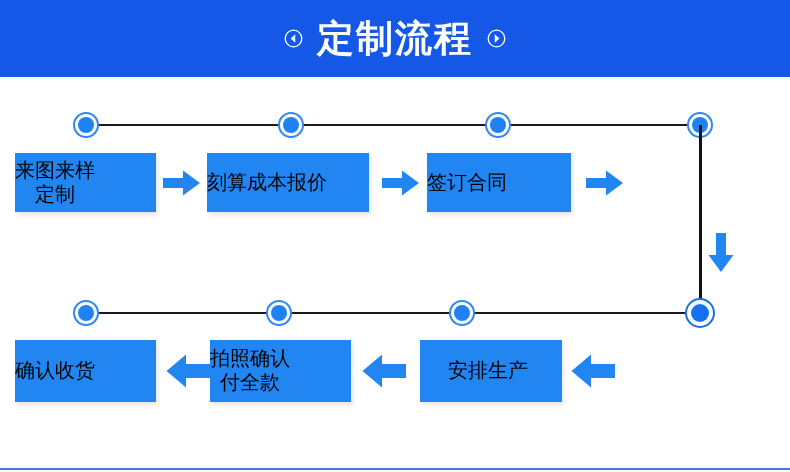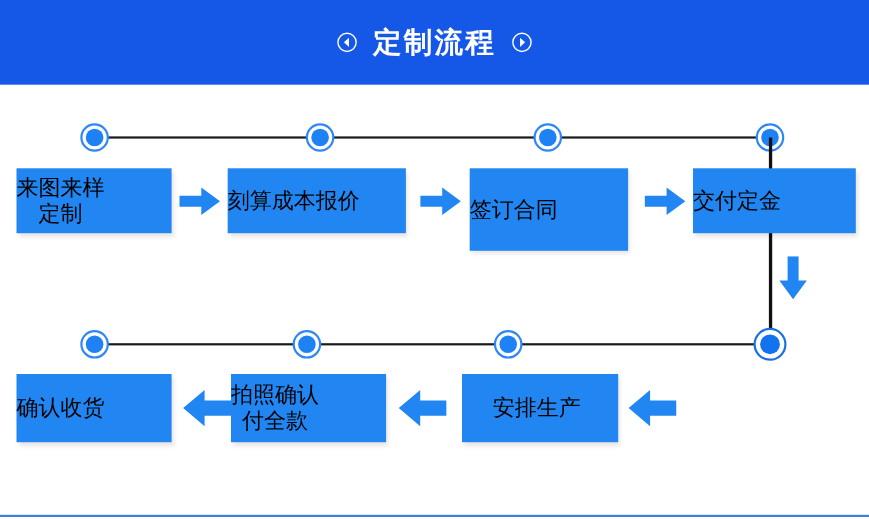--- a/index.html
+++ b/index.html
@@ -17,21 +17,21 @@
     position:absolute;left:0;top:0;width:790px;height:77px;
     background:#1558e8;
     display:flex;align-items:center;justify-content:center;
   }
   .header-inner{display:flex;align-items:center;gap:14px;}
   .hdr-chev{
     width:19px;height:19px;flex:0 0 19px;
     display:block;
   }
   .hdr-title{
-    color:#ffffff;font-size:26px;font-weight:bold;
+    color:#ffffff;font-size:37px;font-weight:bold;
     letter-spacing:2px;line-height:1;white-space:nowrap;
   }
 
   
   .rail{position:absolute;height:2px;background:#1a1a1a;}
   .vline{position:absolute;width:3px;background:#111111;}
 
   .node{
     position:absolute;width:26px;height:26px;
     border-radius:50%;
@@ -101,27 +101,24 @@
 
   <div class="box" style="left:15px;top:153px;width:141px;height:59px;">
     <span>来图来样
 定制</span>
   </div>
 
   <div class="box" style="left:207px;top:153px;width:162px;height:59px;">
     <span>刻算成本报价</span>
   </div>
 
-  <div class="box" style="left:427px;top:153px;width:144px;height:75px;">
+  <div class="box" style="left:427px;top:153px;width:144px;height:59px;">
     <span>签订合同</span>
   </div>
 
-  <div class="box" style="left:630px;top:153px;width:148px;height:59px;">
-    <span>交付定金</span>
-  </div>
 
   <svg class="arrow" style="left:163px;top:169px;" width="38" height="28" viewBox="0 0 38 28">
     <path d="M0 9 H20 V1.5 L37 14 L20 26.5 V19 H0 Z" fill="#2186f2"></path>
   </svg>
   <svg class="arrow" style="left:382px;top:169px;" width="38" height="28" viewBox="0 0 38 28">
     <path d="M0 9 H20 V1.5 L37 14 L20 26.5 V19 H0 Z" fill="#2186f2"></path>
   </svg>
   <svg class="arrow" style="left:586px;top:169px;" width="38" height="28" viewBox="0 0 38 28">
     <path d="M0 9 H20 V1.5 L37 14 L20 26.5 V19 H0 Z" fill="#2186f2"></path>
   </svg>

